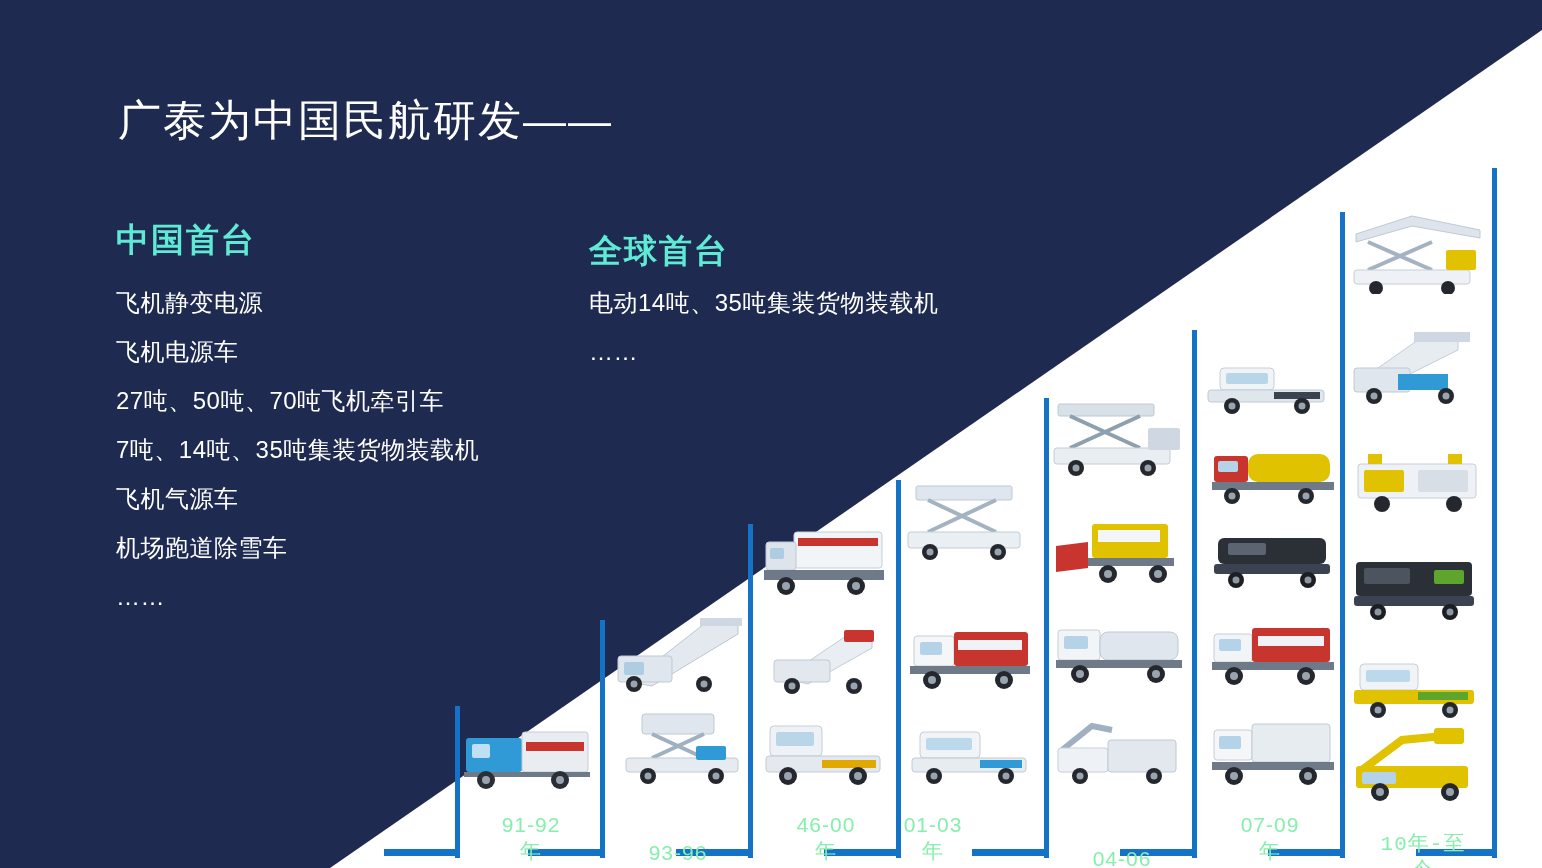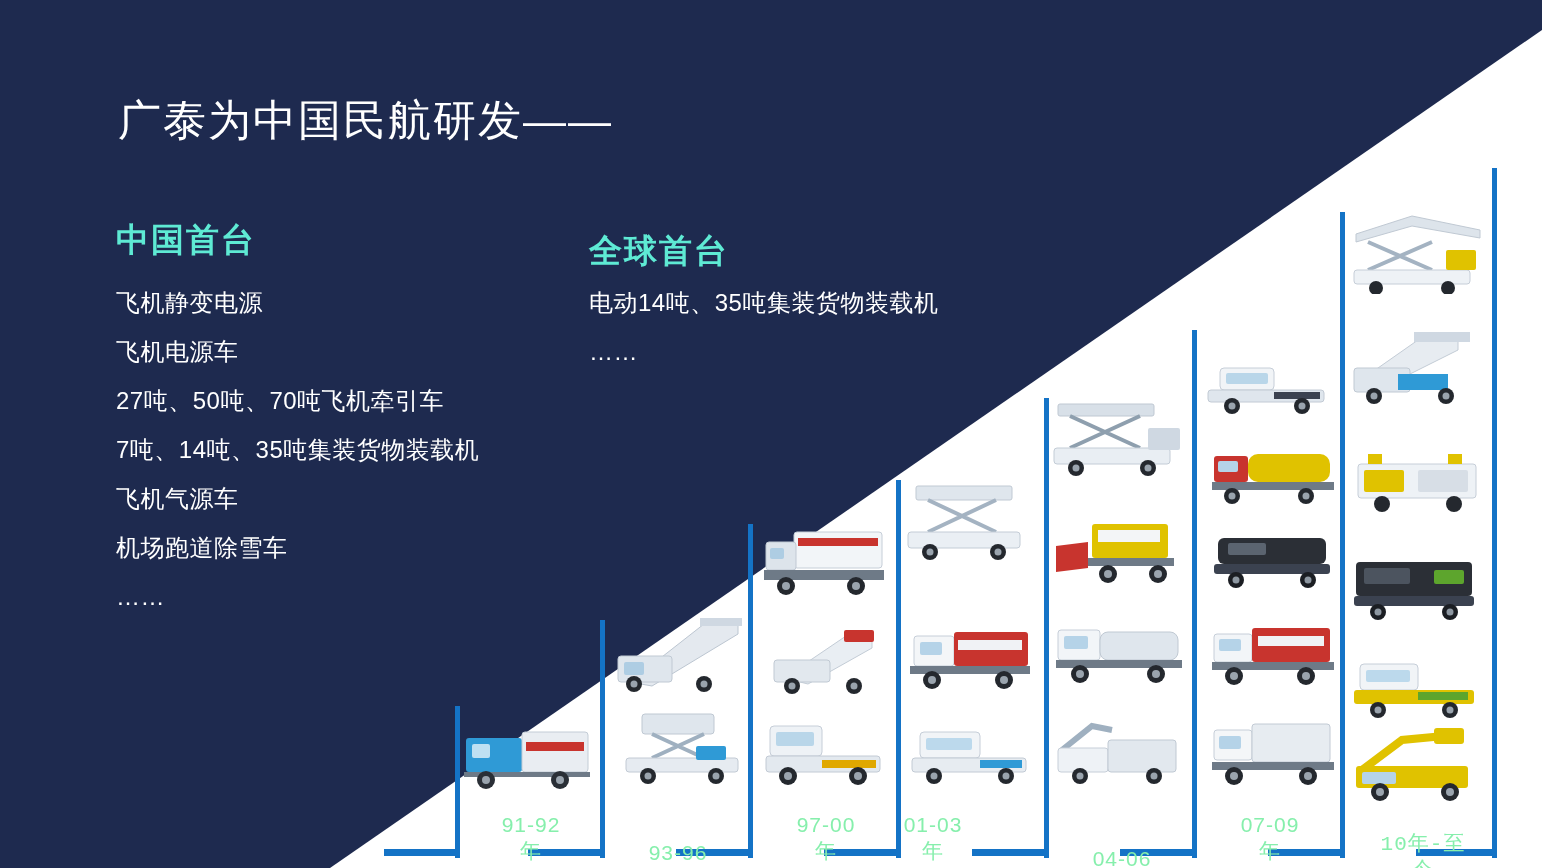--- a/index.html
+++ b/index.html
@@ -395,21 +395,21 @@
 
   <div class="yr" style="left:466px;top:812px;width:130px;">
     <div>91-92</div>
     <div>年</div>
   </div>
   <div class="yr" style="left:613px;top:840px;width:130px;">
     <div>93-96</div>
     <div>年</div>
   </div>
   <div class="yr" style="left:761px;top:812px;width:130px;">
-    <div>97-00</div>
+    <div>46-00</div>
     <div>年</div>
   </div>
   <div class="yr" style="left:868px;top:812px;width:130px;">
     <div>01-03</div>
     <div>年</div>
   </div>
   <div class="yr" style="left:1057px;top:846px;width:130px;">
     <div>04-06</div>
     <div>年</div>
   </div>

